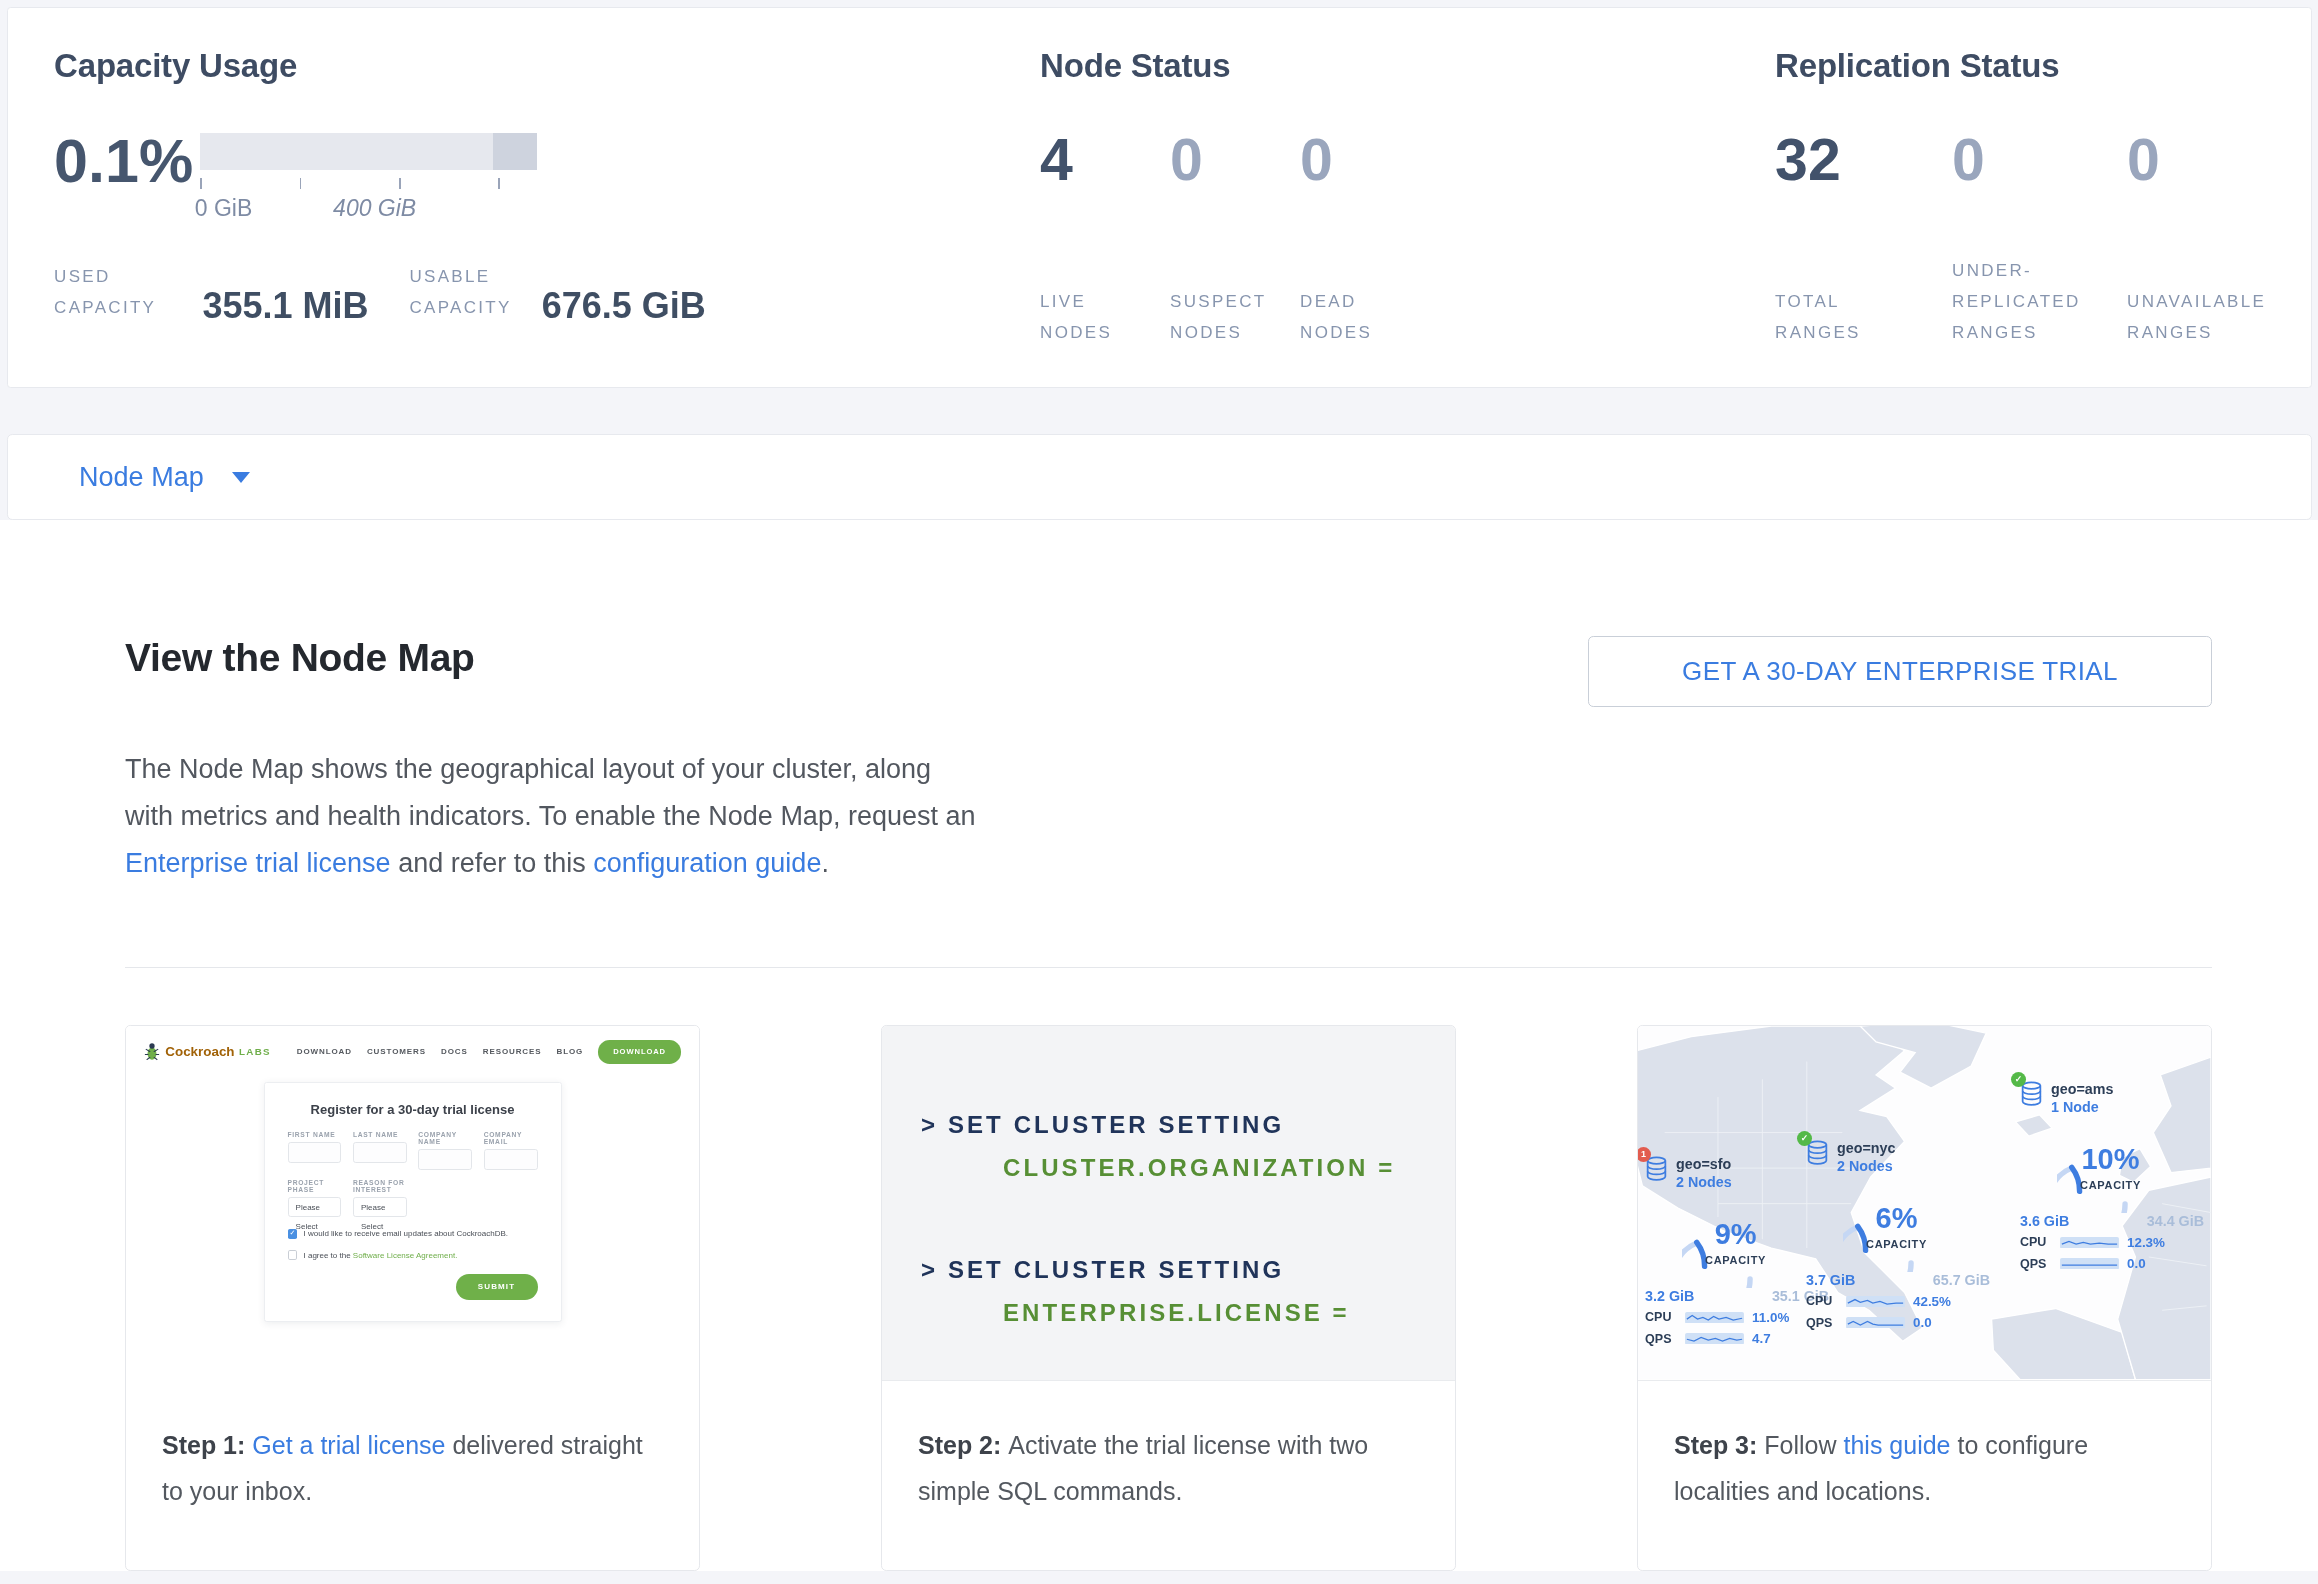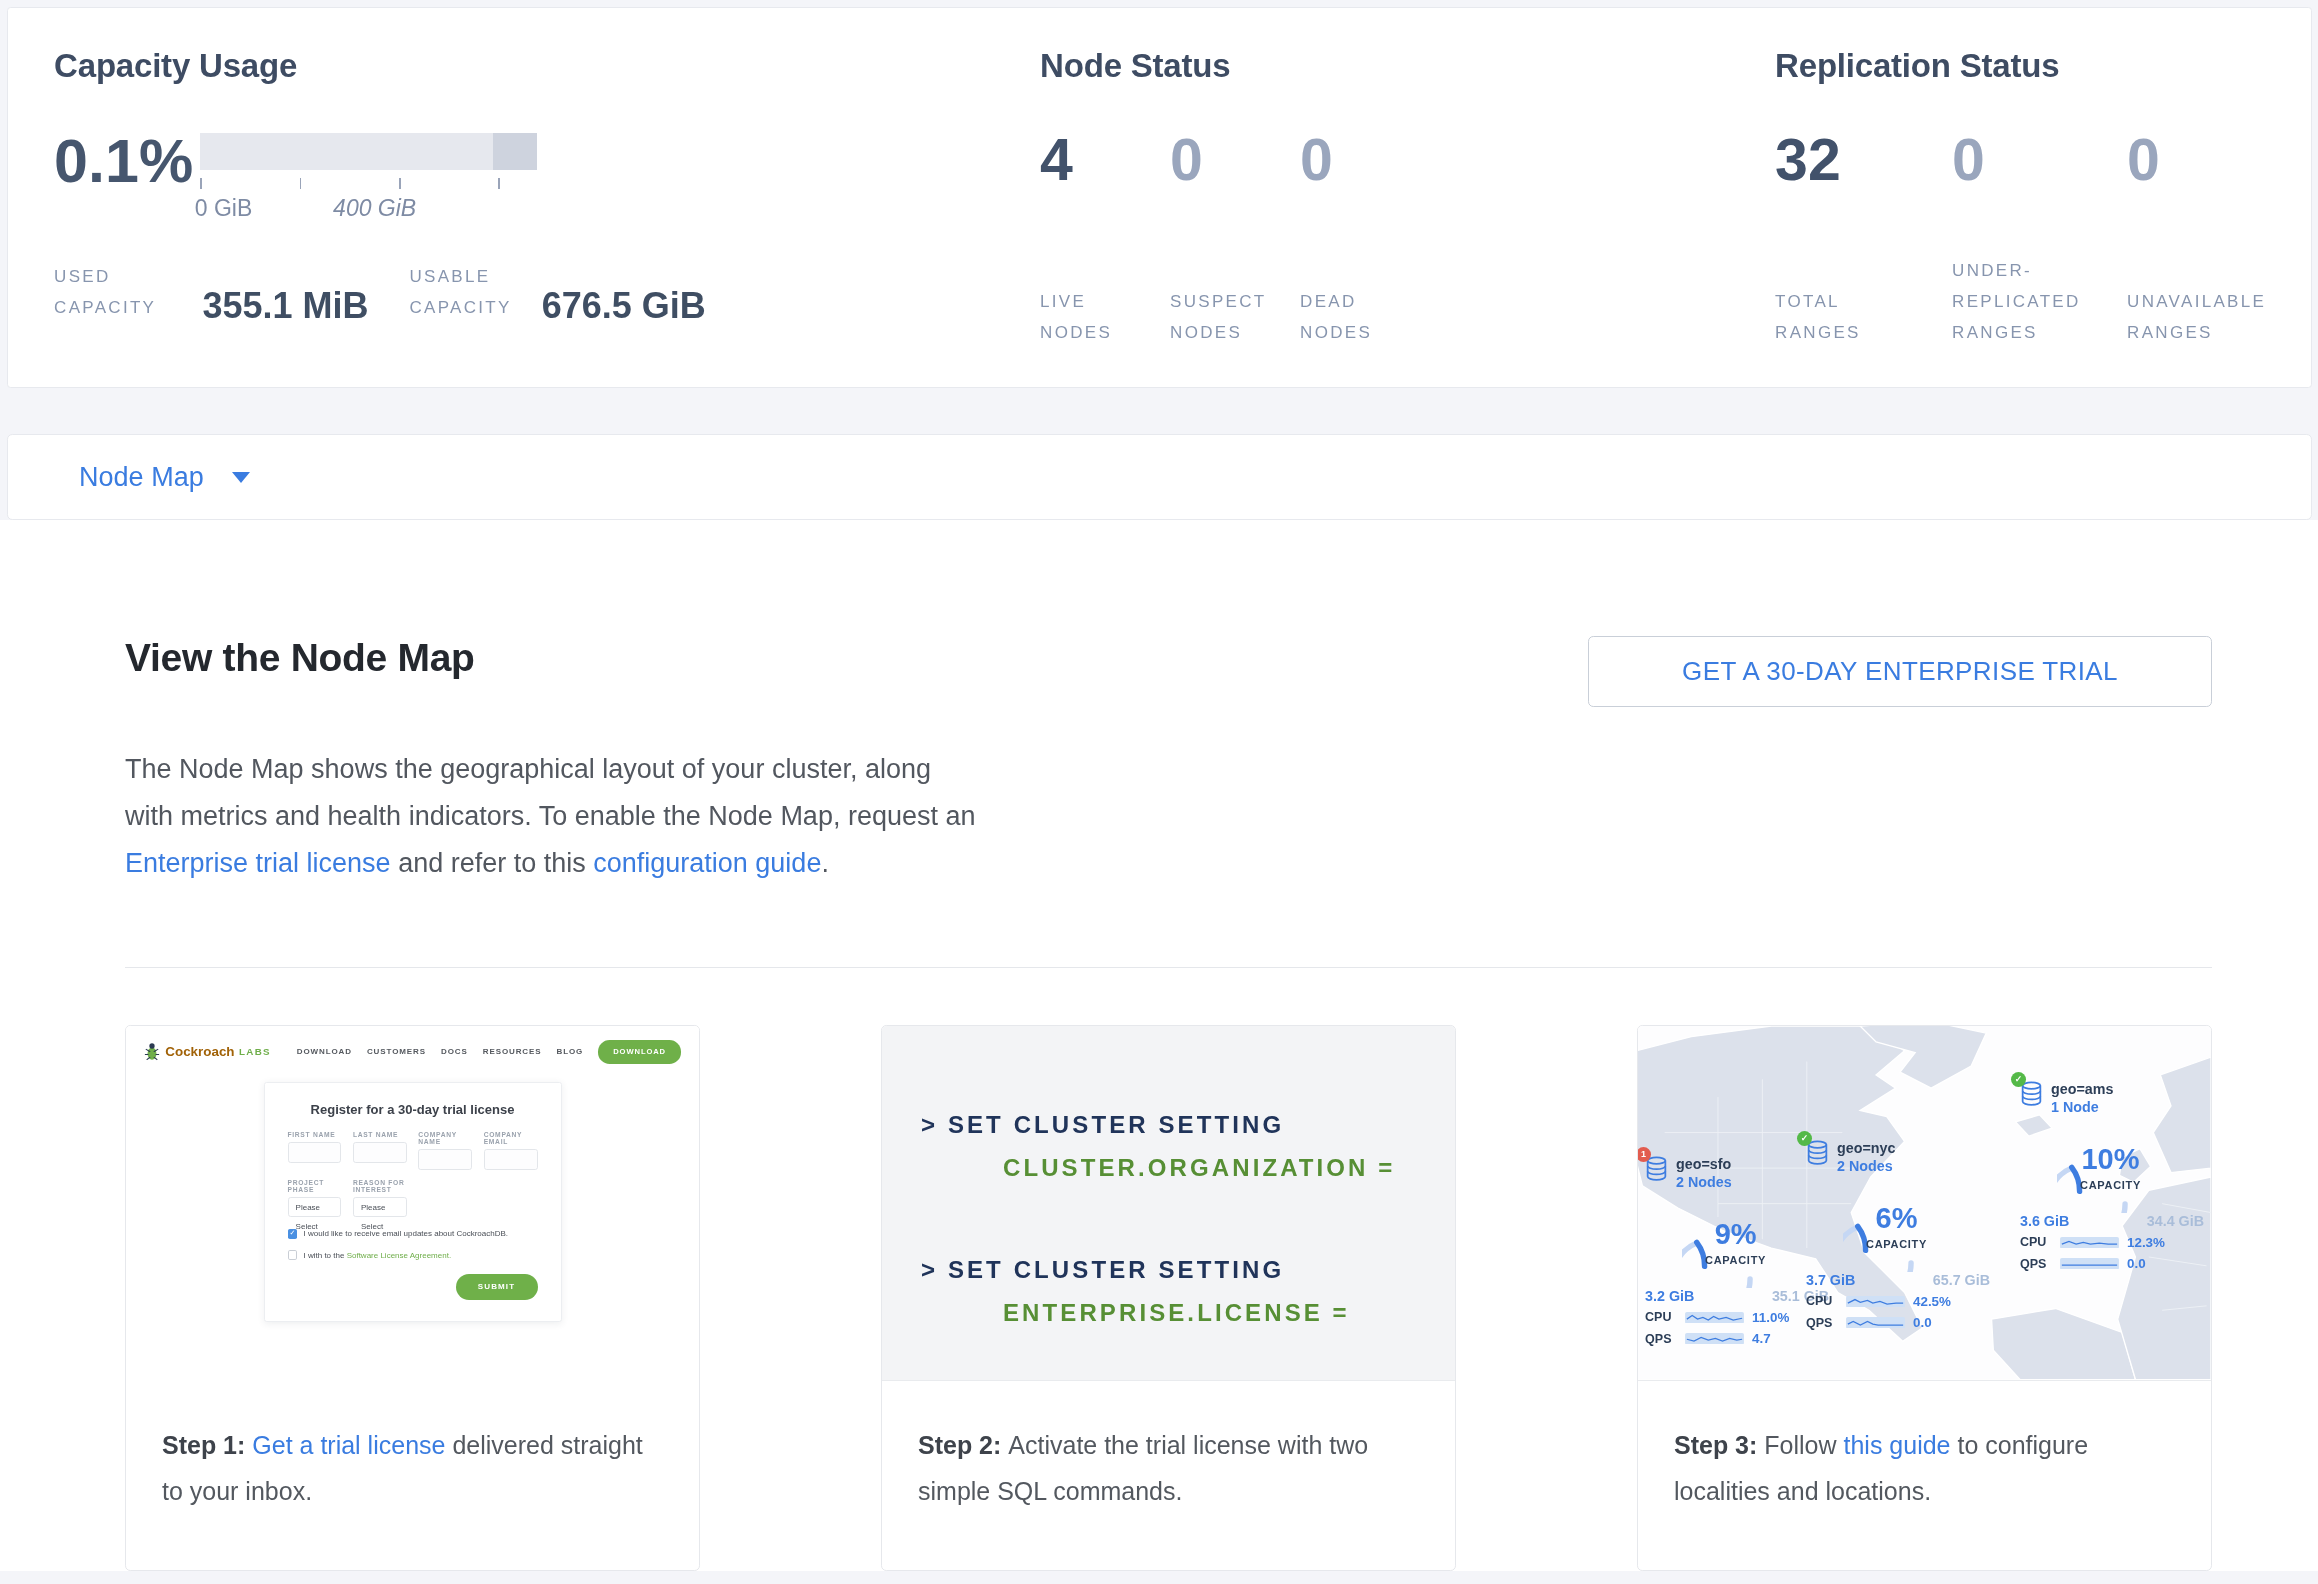--- a/index.html
+++ b/index.html
@@ -255,21 +255,21 @@
                   <div class="ms-lab">REASON FOR INTEREST</div>
                   <div class="ms-select">Please Select</div>
                 </div>
             </div>
             <div class="ms-cbrow">
               <span class="ms-cb on">✓</span>
               <span>I would like to receive email updates about CockroachDB.</span>
             </div>
             <div class="ms-cbrow">
               <span class="ms-cb off"></span>
-              <span><span>I with to the </span><span class="ms-glnk">Software License Agreement.</span></span>
+              <span><span>I agree to the </span><span class="ms-glnk">Software License Agreement.</span></span>
             </div>
             <div class="ms-submit">SUBMIT</div>
           </div>
         </div>
       </div>
       <div class="card-cap"><b>Step 1: </b><a class="lnk">Get a trial license</a><span> delivered straight to your inbox.</span></div>
     </div>
 
     <div class="card">
       <div class="card-img code">

